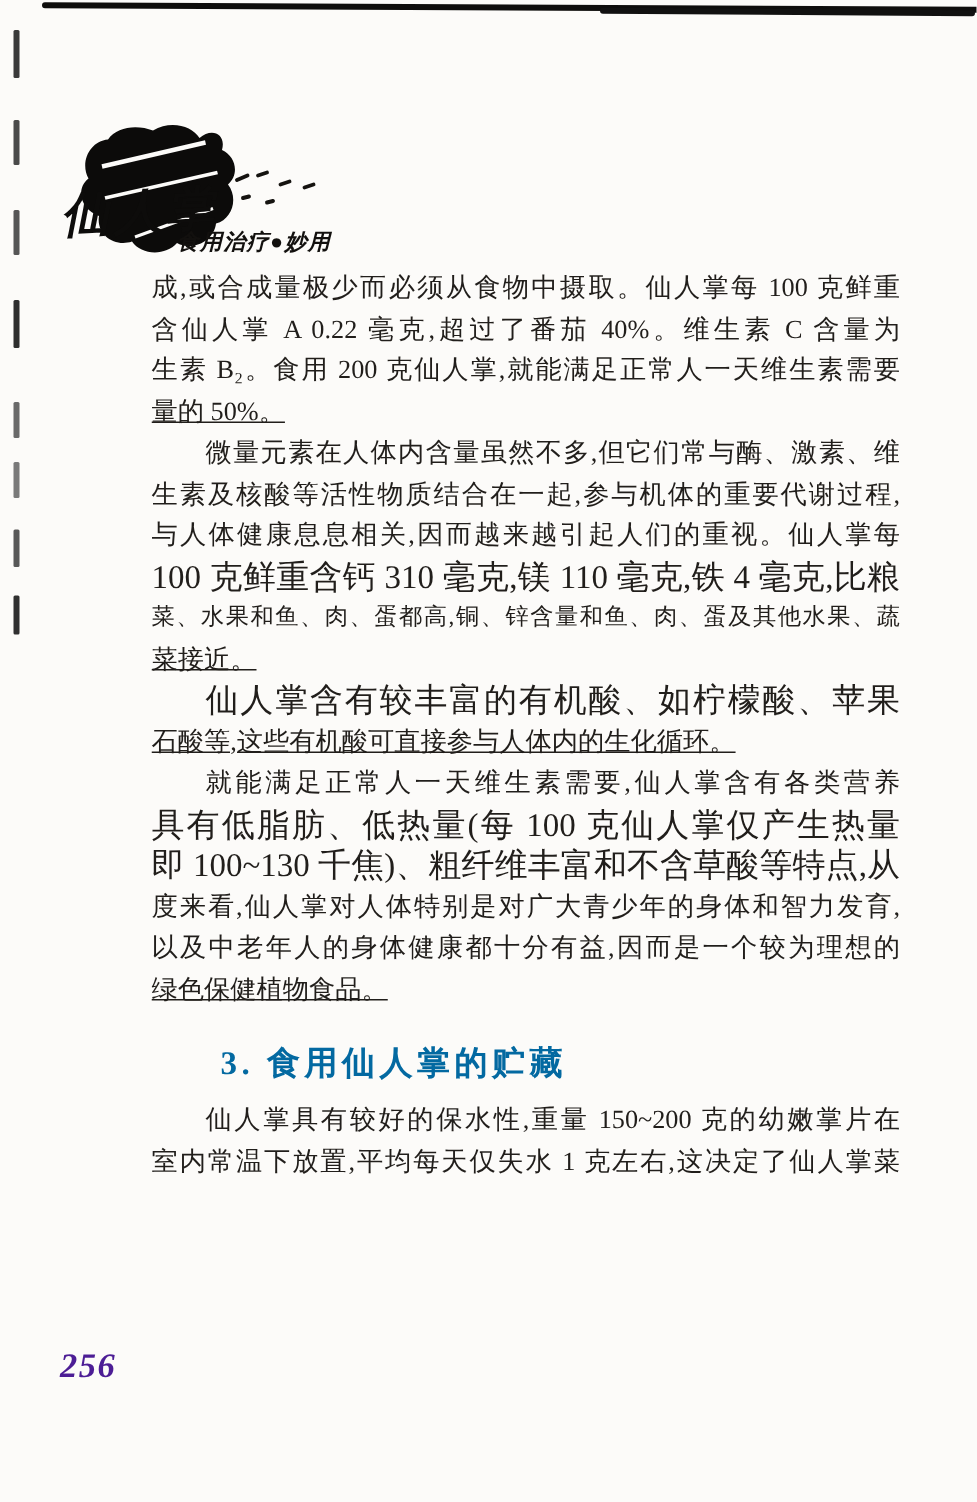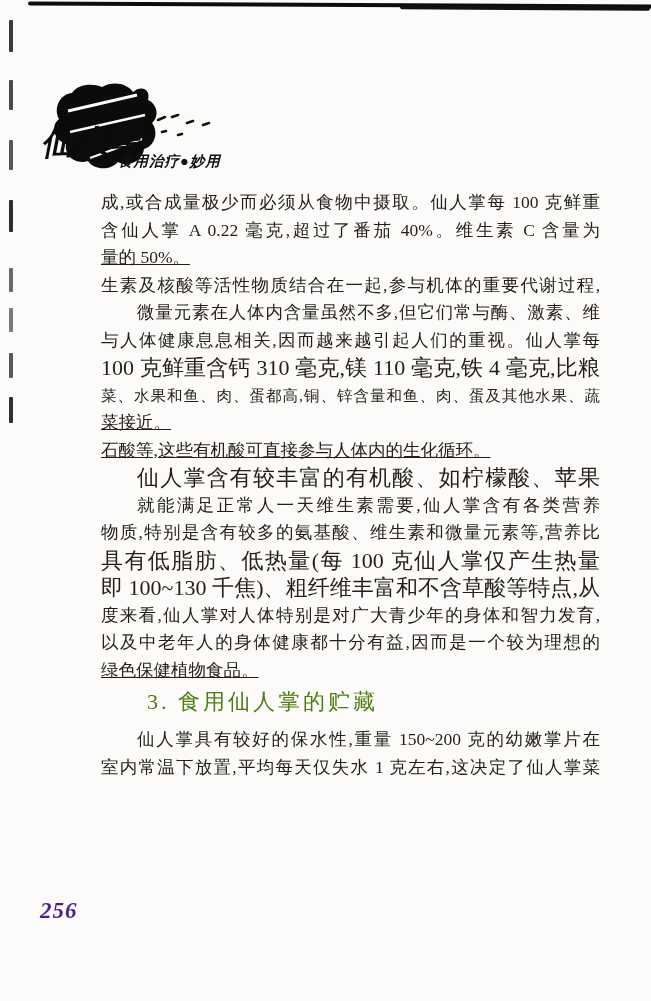--- a/index.html
+++ b/index.html
@@ -12,37 +12,37 @@
   .top-line{position:absolute;left:28px;top:3px;width:640px;height:4px;
     background:#0e0d0c;transform:rotate(0.28deg);border-radius:2px;}
   .top-line2{position:absolute;left:400px;top:6px;width:250px;height:4px;
     background:#111;transform:rotate(0.4deg);border-radius:2px;}
   
   .bind{position:absolute;left:9px;width:4px;border-radius:1px;}
   
   .logo{position:absolute;left:40px;top:80px;width:215px;height:98px;}
   
   .textblock{
-    position:absolute;left:101px;top:189px;width:499px;
+    position:absolute;left:101px;top:178px;width:499px;
     color:#211e1b;
   }
   .line{
     height:27.5px;line-height:27.5px;font-size:17.5px;
     text-align:justify;text-align-last:justify;
     overflow:hidden;
   }
   .line.end{text-align-last:left;text-decoration:underline;}
   .line.indent{padding-left:36px;}
   .line.tight{font-size:22px;}
   .line.tighter{font-size:15.5px;}
   .section-heading{
-    margin-bottom:6px;margin-left:46px;
+    margin-top:18px;margin-bottom:6px;margin-left:46px;
     height:36px;line-height:36px;
-    font-size:22px;font-weight:400;letter-spacing:3px;
-    color:#4d7c0f;
+    font-size:22px;font-weight:700;letter-spacing:3px;
+    color:#0369a1;
   }
   .pagenum{
     position:absolute;left:40px;top:898px;
     font-size:23px;font-style:italic;font-weight:600;
     color:#4c1d95;letter-spacing:1px;
   }
 </style>
 </head>
 <body>
 
@@ -75,31 +75,31 @@
       <path d="M122,52 l4,-1"></path>
       <path d="M138,55 l4,-1"></path>
   </g>
   <text x="1" y="74" font-size="32" font-weight="bold" font-style="italic" letter-spacing="3" fill="#0d0c0b" transform="rotate(-3 10 70)" font-family="Liberation Serif, DejaVu Serif, serif">仙人掌</text>
   <text x="78" y="86" font-size="14.5" font-weight="bold" font-style="italic" letter-spacing="1" fill="#12100e" font-family="Liberation Serif, DejaVu Serif, serif">食用治疗●妙用</text>
 </svg>
 
 <div class="textblock">
   <div class="line">成,或合成量极少而必须从食物中摄取。仙人掌每 100 克鲜重</div>
   <div class="line">含仙人掌 A 0.22 毫克,超过了番茄 40%。维生素 C 含量为</div>
+  <div class="line">生素 B₂。食用 200 克仙人掌,就能满足正常人一天维生素需要</div>
   <div class="line end">量的 50%。</div>
+  <div class="line indent">微量元素在人体内含量虽然不多,但它们常与酶、激素、维</div>
   <div class="line">生素及核酸等活性物质结合在一起,参与机体的重要代谢过程,</div>
-  <div class="line indent">微量元素在人体内含量虽然不多,但它们常与酶、激素、维</div>
   <div class="line">与人体健康息息相关,因而越来越引起人们的重视。仙人掌每</div>
   <div class="line tight">100 克鲜重含钙 310 毫克,镁 110 毫克,铁 4 毫克,比粮食、蔬</div>
   <div class="line tighter">菜、水果和鱼、肉、蛋都高,铜、锌含量和鱼、肉、蛋及其他水果、蔬</div>
   <div class="line end">菜接近。</div>
+  <div class="line indent tight">仙人掌含有较丰富的有机酸、如柠檬酸、苹果酸、琥珀酸、酒</div>
   <div class="line end">石酸等,这些有机酸可直接参与人体内的生化循环。</div>
-  <div class="line indent tight">仙人掌含有较丰富的有机酸、如柠檬酸、苹果酸、琥珀酸、酒</div>
   <div class="line indent">就能满足正常人一天维生素需要,仙人掌含有各类营养</div>
-  <div class="line">物质,特别是含有较多的氨基酸、维生素和微量元素等,营养比</div>
   <div class="line tight">具有低脂肪、低热量(每 100 克仙人掌仅产生热量 25~30 千卡,</div>
   <div class="line tight">即 100~130 千焦)、粗纤维丰富和不含草酸等特点,从营养学角</div>
   <div class="line">度来看,仙人掌对人体特别是对广大青少年的身体和智力发育,</div>
   <div class="line">以及中老年人的身体健康都十分有益,因而是一个较为理想的</div>
   <div class="line end">绿色保健植物食品。</div>
 
   <div class="section-heading">3. 食用仙人掌的贮藏</div>
 
   <div class="line indent">仙人掌具有较好的保水性,重量 150~200 克的幼嫩掌片在</div>
   <div class="line">室内常温下放置,平均每天仅失水 1 克左右,这决定了仙人掌菜</div>

